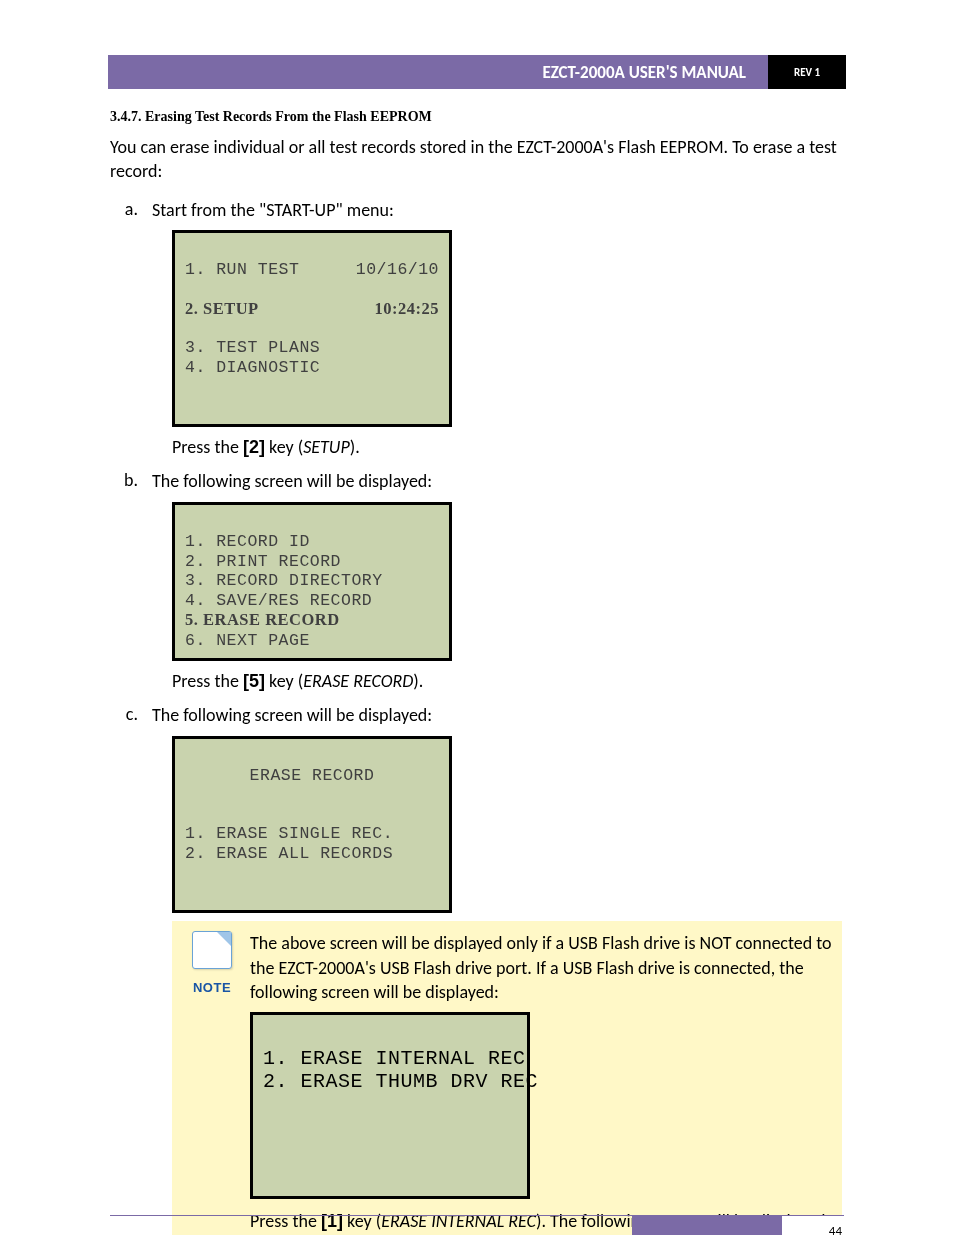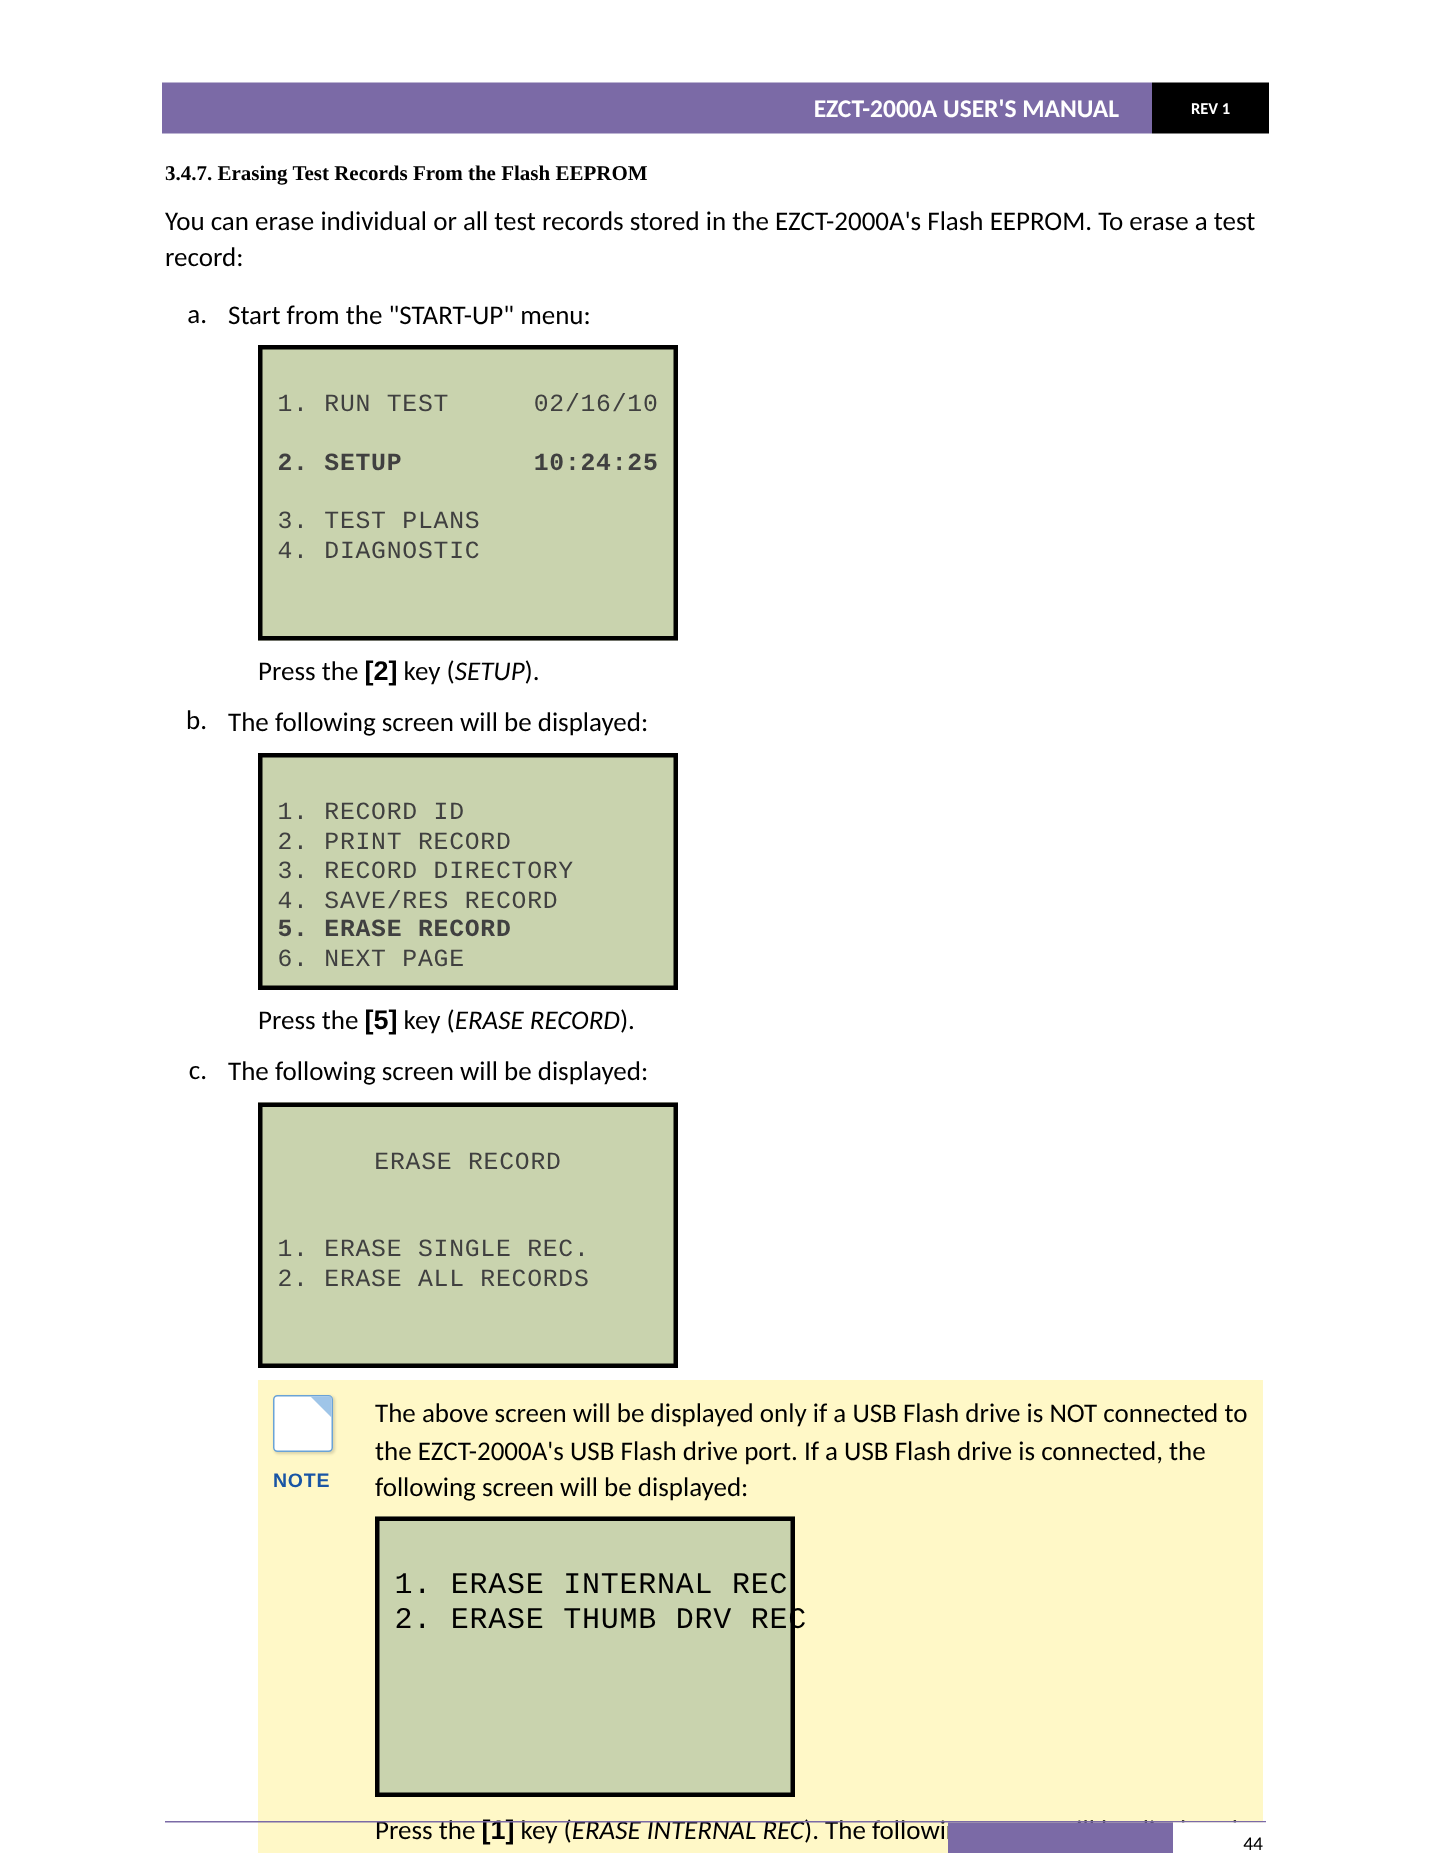--- a/index.html
+++ b/index.html
@@ -92,41 +92,41 @@
     margin-bottom: 8px;
     padding: 8px 10px;
     font-family: "Courier New", monospace;
     font-size: 16.5px;
     line-height: 1.18;
     letter-spacing: 0.5px;
     box-sizing: border-box;
     white-space: pre;
     color: #404040;
   }
-  .lcd .bold { font-weight: bold; }
+  .lcd .bold { font-weight: bold; font-family: Liberation Serif, serif; }
   .lcd-row {
     display: flex;
     justify-content: space-between;
   }
   .lcd-center { text-align: center; display: block; }
   .note-box {
     background: #fff8c7;
     margin-left: 62px;
     margin-top: 4px;
     padding: 10px 10px 12px 10px;
     box-sizing: border-box;
     width: 670px;
   }
   .note-row {
     display: flex;
   }
   .note-icon-col {
     width: 60px;
     flex-shrink: 0;
-    text-align: left;
+    text-align: center;
   }
   .note-icon {
     display: inline-block;
     width: 38px;
     height: 36px;
     background: #fff;
     border: 1px solid #6aa3d6;
     border-radius: 3px;
     position: relative;
     box-shadow: 1px 1px 2px rgba(0,0,0,.15);
@@ -219,21 +219,21 @@
       <span>Erasing Test Records From the Flash EEPROM</span>
     </div>
 
     <div class="intro-para">You can erase individual or all test records stored in the EZCT-2000A's Flash EEPROM. To erase a test record:</div>
 
     <div class="step-row">
       <div class="step-letter">a.</div>
       <div class="step-text">Start from the "START-UP" menu:</div>
     </div>
     <div class="lcd">
-<span class="lcd-row"><span>1. RUN TEST</span><span>02/16/10</span></span>
+<span class="lcd-row"><span>1. RUN TEST</span><span>10/16/10</span></span>
 <span class="lcd-row"><span class="bold">2. SETUP</span><span class="bold">10:24:25</span></span>
 <span>3. TEST PLANS</span>
 <span>4. DIAGNOSTIC</span>
 
 
 </div>
     <div class="step-indent">
       <span>Press the </span><span class="key">[2]</span><span> key (</span><em>SETUP</em><span>).</span>
     </div>
 

